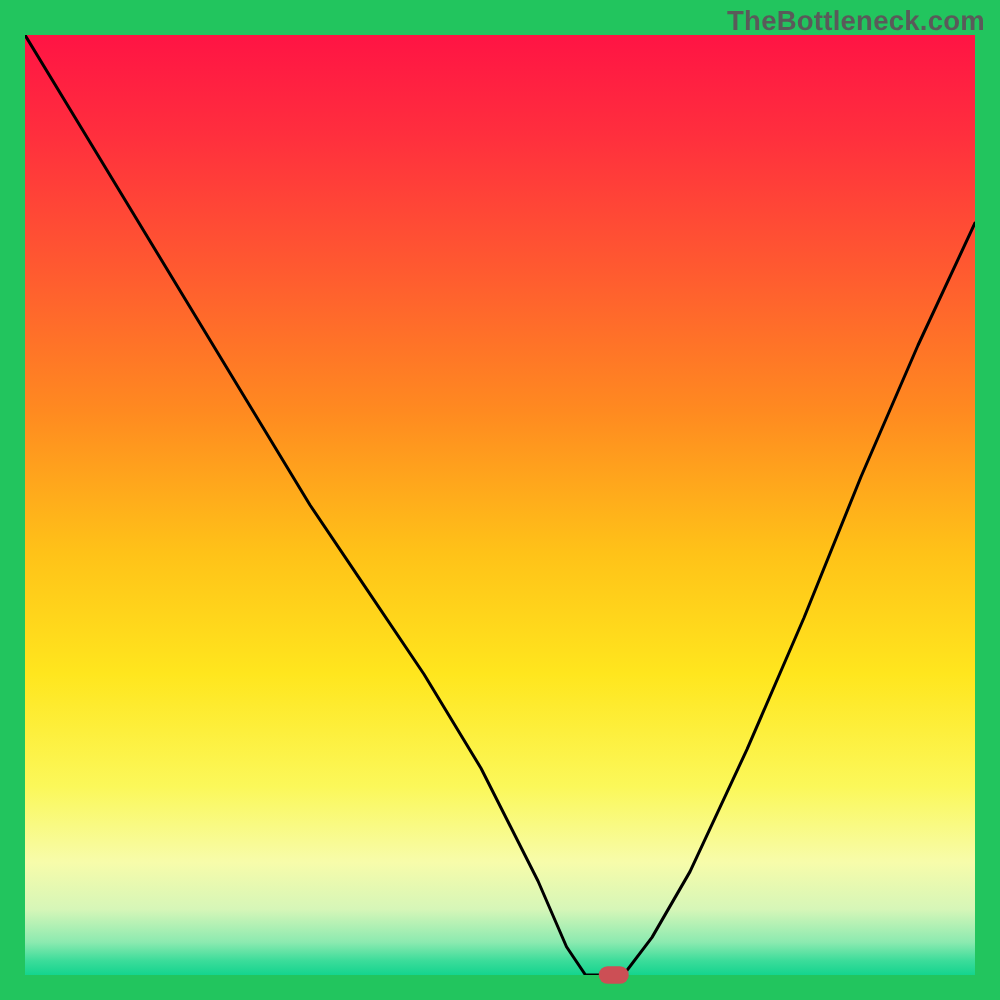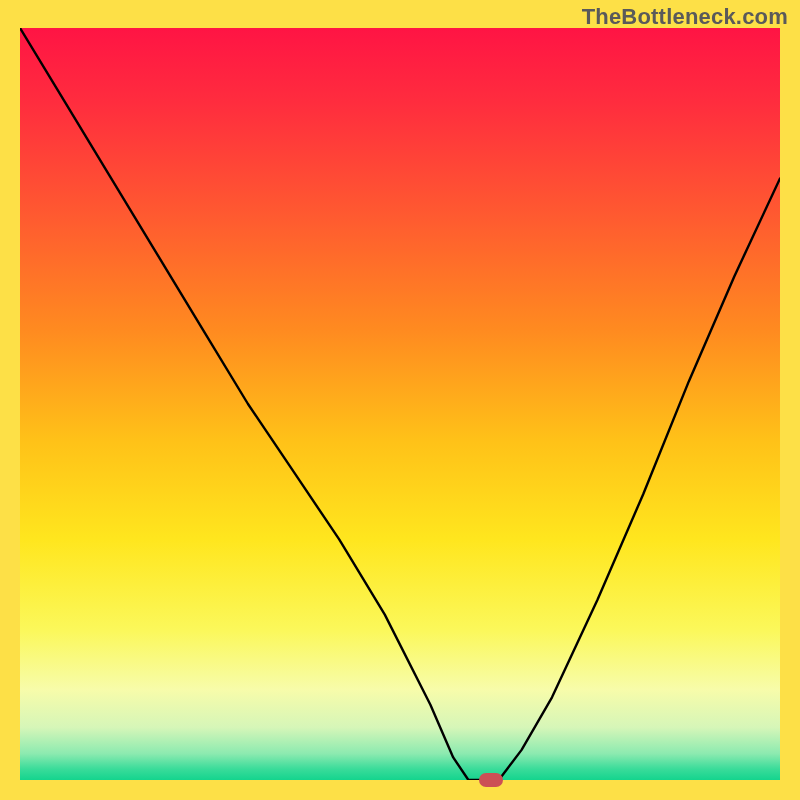--- a/index.html
+++ b/index.html
@@ -8,21 +8,21 @@
     width: 800px;
     height: 800px;
     background: #000;
     overflow: hidden;
     font-family: Arial, Helvetica, sans-serif;
   }
   .frame {
     position: relative;
     width: 800px;
     height: 800px;
-    background: #fde047;
+    background: #22c55e;
   }
   .watermark {
     position: absolute;
     top: 4px;
     right: 12px;
     color: #5a5a5a;
     font-size: 22px;
     font-weight: bold;
     letter-spacing: 0.2px;
     z-index: 10;

